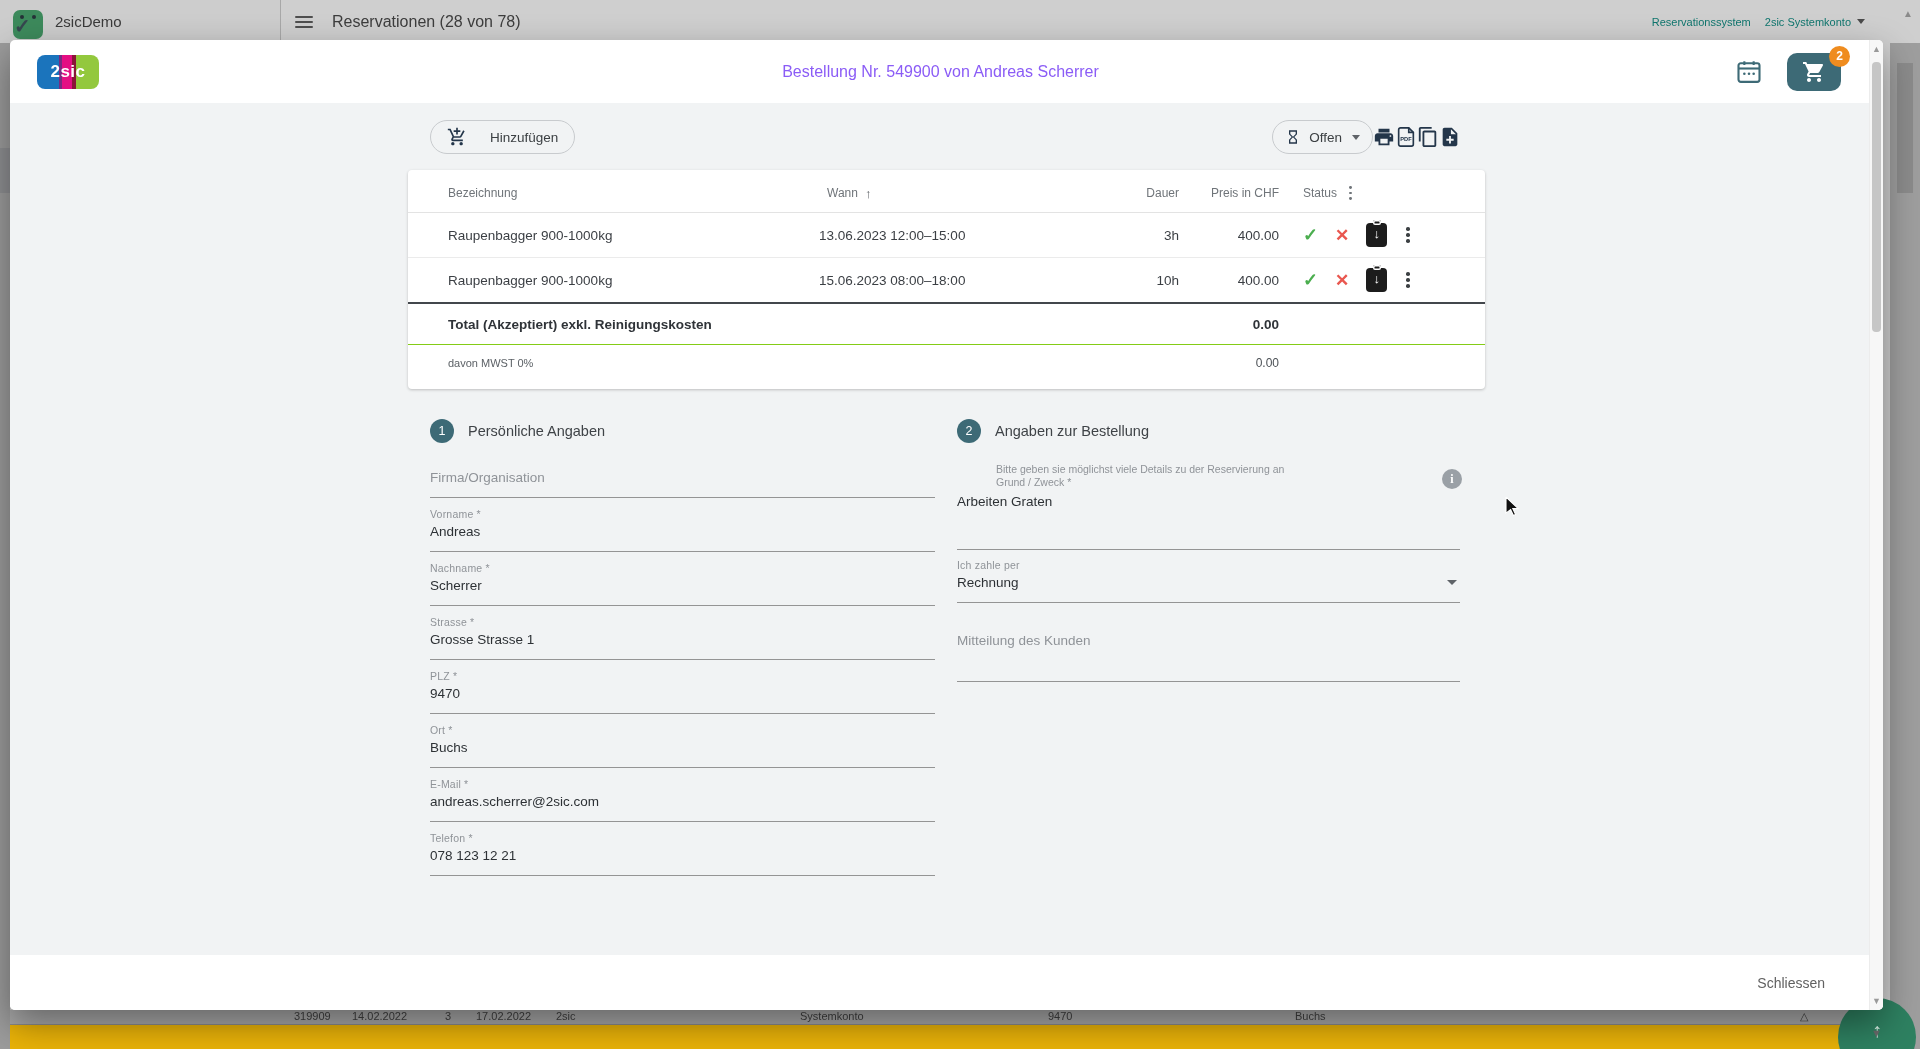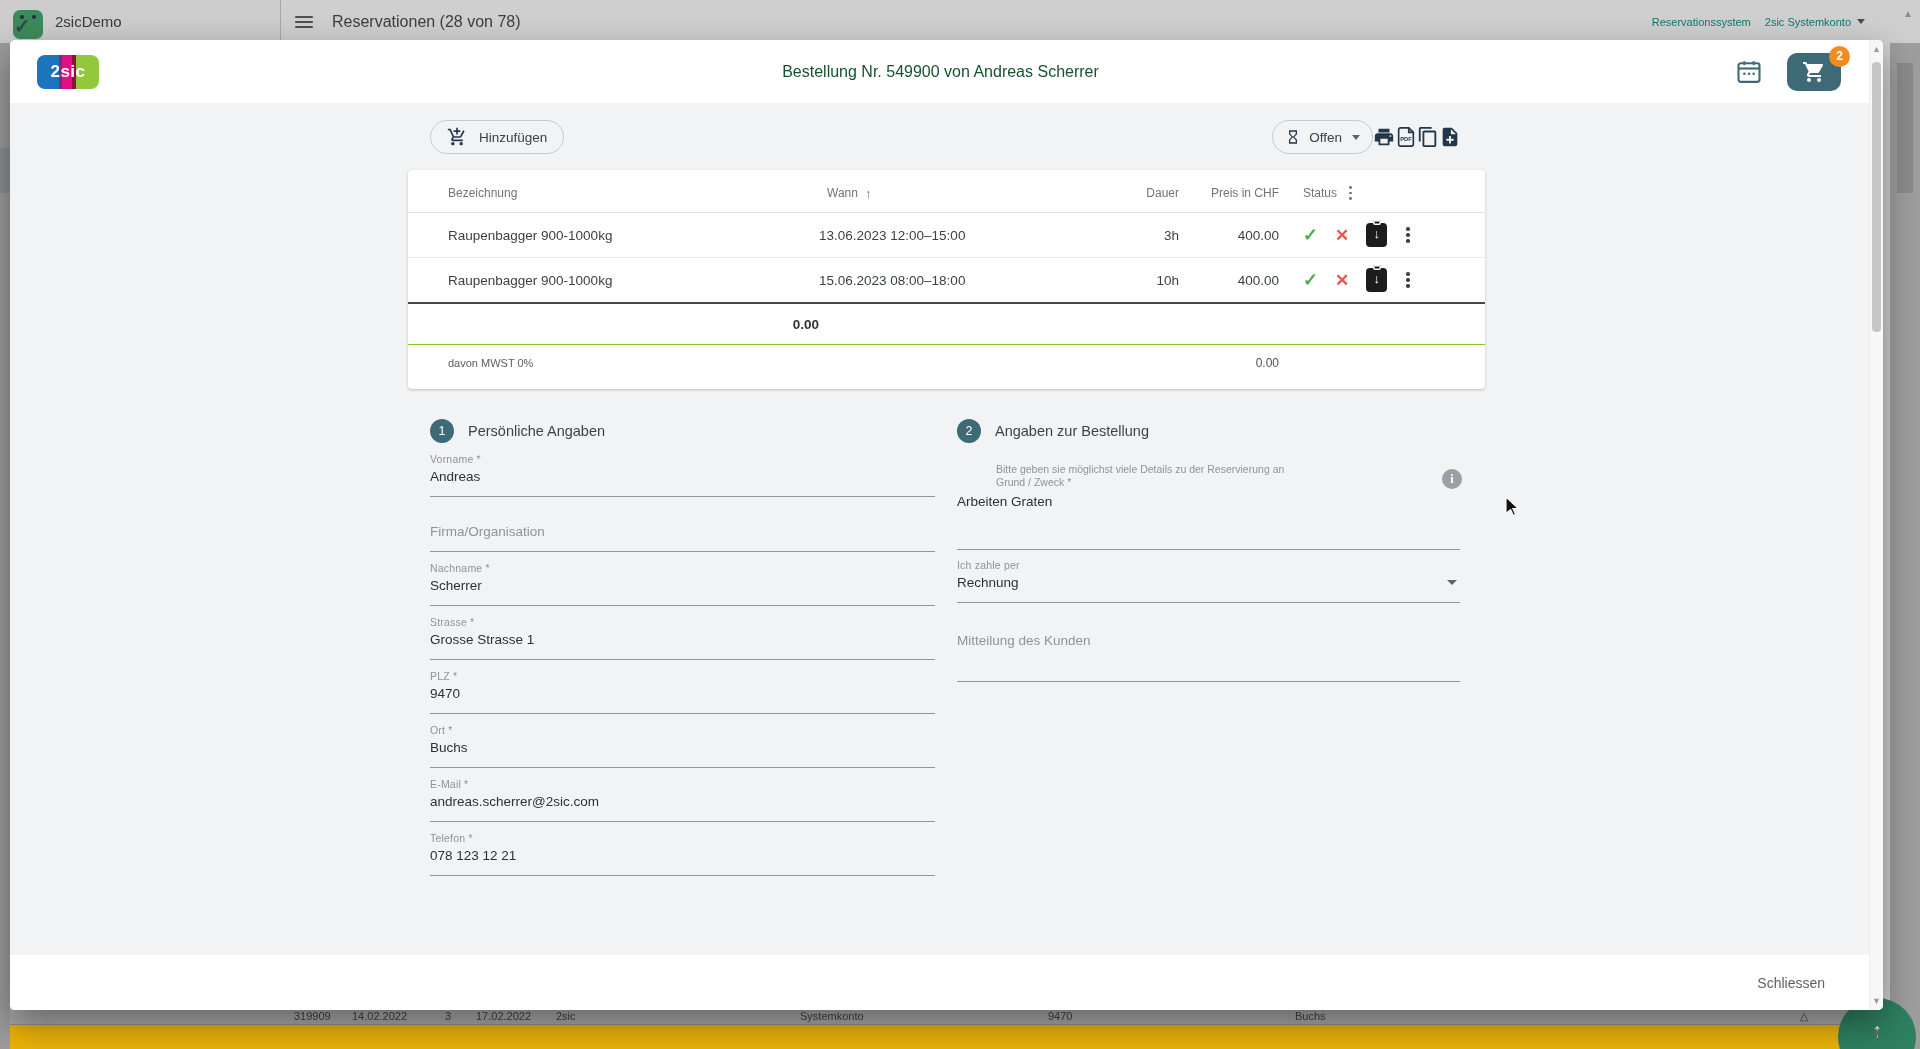--- a/index.html
+++ b/index.html
@@ -35,33 +35,33 @@
   .fab{position:absolute;left:1838px;top:998px;width:78px;height:78px;border-radius:50%;background:#2e8161;z-index:5;color:#d9efe5;text-align:center;font-size:20px;line-height:64px;cursor:pointer;}
   .mini-down1{position:absolute;left:1871px;top:1027px;font-size:11px;color:#6a6a6a;z-index:6;}
 
   
   .dialog{position:absolute;left:10px;top:40px;width:1873px;height:970px;background:#fff;border-radius:5px;
     box-shadow:0 14px 36px rgba(0,0,0,.4);z-index:10;}
   .dlg-header{position:absolute;left:0;top:0;right:0;height:63px;display:flex;align-items:center;}
   .logo{margin-left:27px;width:62px;height:34px;border-radius:8px;flex:none;
     background:linear-gradient(90deg,#1b74bc 0 36%,#7a2a82 36% 41%,#e40e83 41% 57%,#8a1538 57% 63%,#93c83d 63% 100%);
     color:#fff;font-weight:bold;font-size:17px;display:flex;align-items:center;justify-content:center;letter-spacing:.5px;}
-  .dlg-title{position:absolute;left:0;right:12px;text-align:center;font-size:16px;color:#14532d;pointer-events:none;}
+  .dlg-title{position:absolute;left:0;right:12px;text-align:center;font-size:16px;color:#8b5cf6;pointer-events:none;}
   .hdr-right{margin-left:auto;display:flex;align-items:center;gap:24px;margin-right:42px;}
   .cal-btn{width:28px;height:28px;cursor:pointer;}
   .cart-btn{position:relative;width:54px;height:38px;border-radius:10px;background:#3d6a76;display:flex;align-items:center;justify-content:center;cursor:pointer;}
   .cart-badge{position:absolute;top:-7px;right:-9px;width:21px;height:21px;border-radius:50%;background:#ef8c1f;color:#fff;
     font-size:12px;font-weight:bold;display:flex;align-items:center;justify-content:center;}
 
   .dlg-body{position:absolute;left:0;top:63px;right:0;bottom:55px;background:#f1f3f4;overflow:hidden;}
   .content{width:1077px;margin:0 auto;}
 
   .tbrow{display:flex;align-items:center;justify-content:space-between;margin-top:17px;}
   .btn-outline{height:34px;border:1px solid #c8cbce;border-radius:17px;display:flex;align-items:center;background:transparent;cursor:pointer;box-sizing:border-box;}
-  .add-btn{margin-left:22px;gap:12px;padding:0 16px;}
+  .add-btn{margin-left:22px;gap:23px;padding:0 16px;}
   .add-btn .lbl,.status-btn .lbl{font-size:13.5px;color:#3c4043;}
   .tb-rightgrp{display:flex;align-items:center;margin-right:24px;}
   .status-btn{gap:8px;padding:0 12px;}
   .tool-ic{width:22px;height:22px;cursor:pointer;}
   .caret-sm{width:0;height:0;border-left:4.5px solid transparent;border-right:4.5px solid transparent;border-top:5px solid #5f6368;margin-left:2px;}
 
   .card{margin-top:16px;background:#fff;border-radius:4px;box-shadow:0 1px 3px rgba(0,0,0,.22);padding:4px 0 8px 0;}
   .trow{display:grid;grid-template-columns:371px 280px 80px 100px 1fr;align-items:center;padding:0 30px 0 40px;}
   .thead{height:38px;font-size:12px;color:#6f7479;border-bottom:1px solid #e3e3e3;}
   .thead .c-wann{display:flex;align-items:center;gap:7px;margin-left:8px;}
@@ -282,44 +282,45 @@
                 </span>
               <span class="kebab">
                   <i></i>
                   <i></i>
                   <i></i>
                 </span>
             </div>
           </div>
 
           <div class="trow total">
+            <div class="tlabel">Total (Akzeptiert) exkl. Reinigungskosten</div>
             <div class="c-preis">0.00</div>
             <div></div>
           </div>
           <div class="trow vat">
             <div class="vlabel">davon MWST 0%</div>
             <div class="c-preis">0.00</div>
             <div></div>
           </div>
         </div>
 
         <div class="forms">
           <div class="colL">
             <div class="sect">
               <div class="stepc">1</div>
               <h3>Persönliche Angaben</h3>
             </div>
 
-            <div class="field">
-              <div class="flabel">Vorname *</div>
-              <div class="fvalue"><span>Andreas</span></div>
-            </div>
             <div class="field empty" style="margin-top:11px;">
               <div class="flabel">&nbsp;</div>
               <div class="fvalue"><span>Firma/Organisation</span></div>
+            </div>
+            <div class="field">
+              <div class="flabel">Vorname *</div>
+              <div class="fvalue"><span>Andreas</span></div>
             </div>
             <div class="field">
               <div class="flabel">Nachname *</div>
               <div class="fvalue"><span>Scherrer</span></div>
             </div>
             <div class="field">
               <div class="flabel">Strasse *</div>
               <div class="fvalue"><span>Grosse Strasse 1</span></div>
             </div>
             <div class="field">

